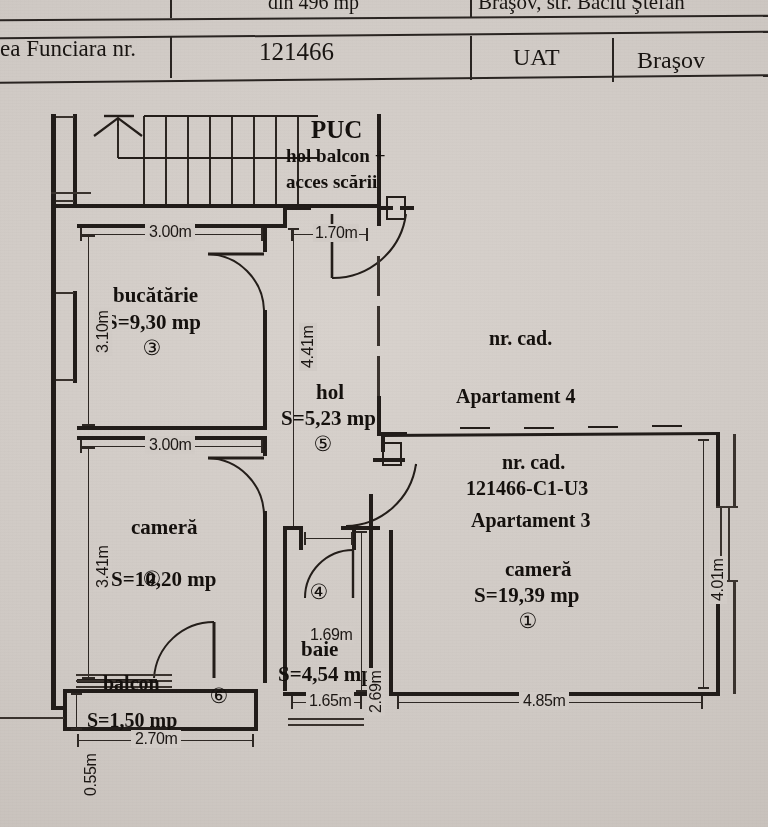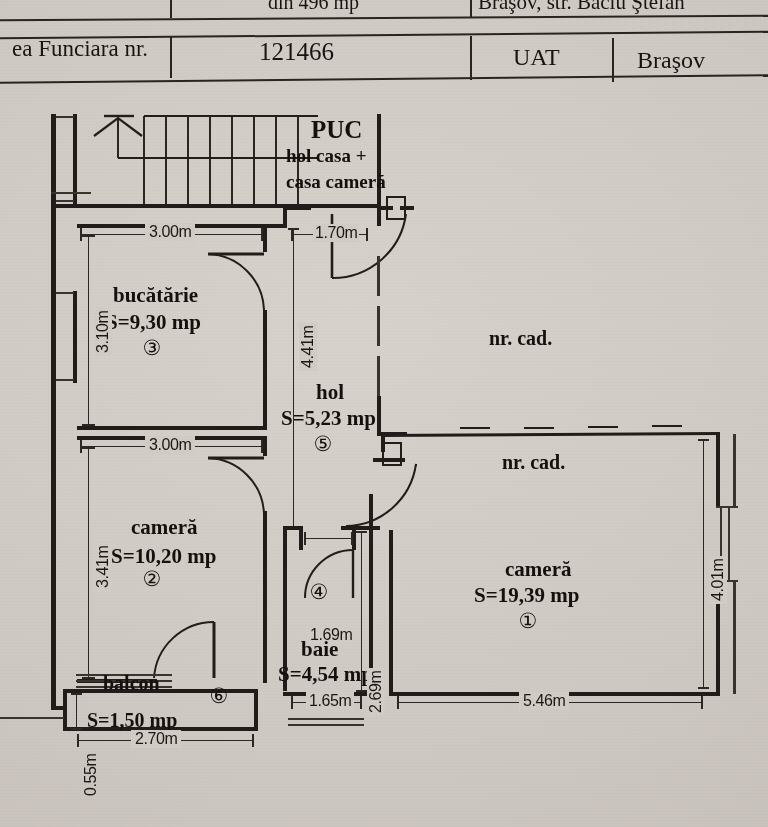--- a/index.html
+++ b/index.html
@@ -58,21 +58,21 @@
   <div class="hline" style="left:0;top:17px;width:768px;height:2px;transform:rotate(-0.35deg);"></div>
   <div class="hline" style="left:0;top:34px;width:768px;height:2px;transform:rotate(-0.5deg);"></div>
   <div class="hline" style="left:0;top:78px;width:768px;height:2px;transform:rotate(-0.55deg);"></div>
 
   <div class="vline" style="left:170px;top:36px;width:2px;height:42px;"></div>
   <div class="vline" style="left:470px;top:36px;width:2px;height:44px;"></div>
   <div class="vline" style="left:612px;top:38px;width:2px;height:44px;"></div>
   <div class="vline" style="left:470px;top:-6px;width:2px;height:24px;"></div>
   <div class="vline" style="left:170px;top:-8px;width:2px;height:26px;"></div>
 
-  <div class="cell" style="left:0px;top:36px;font-size:23px;margin-left:12px;">ea Funciara nr.</div>
+  <div class="cell" style="left:0px;top:36px;font-size:23px;">ea Funciara nr.</div>
   <div class="cell" style="left:259px;top:38px;font-size:25px;">121466</div>
   <div class="cell" style="left:513px;top:44px;font-size:24px;">UAT</div>
   <div class="cell" style="left:637px;top:47px;font-size:24px;">Braşov</div>
 </div>
 
 <div id="plan">
 
   <div class="w" style="left:51px;top:18px;width:5px;height:596px;"></div>
   <div class="w" style="left:73px;top:18px;width:4px;height:90px;"></div>
   <div class="thin" style="left:56px;top:20px;width:18px;height:2px;"></div>
@@ -98,22 +98,22 @@
       <line x1="28" y1="44" x2="228" y2="44"></line>
       <line x1="28" y1="10" x2="28" y2="44"></line>
       <path d="M4 22 L28 4 L52 22" stroke-width="2.2"></path>
       <line x1="28" y1="4" x2="28" y2="12"></line>
       <line x1="14" y1="2" x2="44" y2="2" stroke-width="2.4"></line>
     </g>
   </svg>
   <div class="thin" style="left:51px;top:96px;width:40px;height:2px;"></div>
 
   <div class="lbl" style="left:311px;top:20px;font-size:25px;">PUC</div>
-  <div class="lbl" style="left:286px;top:49px;font-size:19px;">hol casa +</div>
-  <div class="lbl" style="left:286px;top:75px;font-size:19px;">casa cameră</div>
+  <div class="lbl" style="left:286px;top:49px;font-size:19px;">hol balcon +</div>
+  <div class="lbl" style="left:286px;top:75px;font-size:19px;">acces scării</div>
 
   <div class="w" style="left:381px;top:110px;width:12px;height:4px;"></div>
   <div class="w" style="left:386px;top:100px;width:16px;height:20px;background:transparent;
               border:2px solid #241e1a;"></div>
   <div class="w" style="left:400px;top:110px;width:14px;height:4px;"></div>
   <svg class="door" style="left:318px;top:116px;width:90px;height:72px;" viewBox="0 0 90 72">
     <path d="M88 2 A74 74 0 0 1 14 66" stroke="#241e1a" stroke-width="2" fill="none"></path>
     <line x1="14" y1="66" x2="14" y2="2" stroke="#241e1a" stroke-width="2.6"></line>
   </svg>
   <div class="w" style="left:377px;top:112px;width:4px;height:18px;"></div>
@@ -167,21 +167,21 @@
   <div class="w" style="left:77px;top:340px;width:190px;height:4px;"></div>
   <div class="w" style="left:263px;top:340px;width:4px;height:20px;"></div>
   <div class="w" style="left:263px;top:415px;width:4px;height:172px;"></div>
   <div class="w" style="left:77px;top:583px;width:80px;height:4px;"></div>
   <svg class="door" style="left:206px;top:360px;width:62px;height:62px;" viewBox="0 0 62 62">
     <path d="M2 2 A58 58 0 0 1 58 58" stroke="#241e1a" stroke-width="2" fill="none"></path>
     <line x1="2" y1="2" x2="58" y2="2" stroke="#241e1a" stroke-width="3"></line>
   </svg>
 
   <div class="lbl" style="left:131px;top:420px;font-size:21px;">cameră</div>
-  <div class="lbl" style="left:111px;top:449px;font-size:21px;">S=10,20 mp</div>
+  <div class="lbl" style="left:111px;top:472px;font-size:21px;">S=10,20 mp</div>
   <div class="circnum" style="left:152px;top:483px;width:0;height:0;border:none;font-size:21px;">②</div>
 
   <div class="dimline" style="left:81px;top:350px;width:182px;"></div>
   <div class="tick" style="left:80px;top:344px;width:2px;height:13px;"></div>
   <div class="tick" style="left:261px;top:344px;width:2px;height:13px;"></div>
   <div class="dim" style="left:145px;top:340px;font-size:16px;background:#d2ccc7;padding:0 4px;">3.00m</div>
 
   <div class="dimvert" style="left:88px;top:352px;height:230px;"></div>
   <div class="tick" style="left:82px;top:351px;width:13px;height:2px;"></div>
   <div class="tick" style="left:82px;top:581px;width:13px;height:2px;"></div>
@@ -244,39 +244,42 @@
   <div class="dimv" style="left:367px;top:620px;font-size:16px;background:#d2ccc7;padding:0 3px;">2.69m</div>
 
   <div class="dimline" style="left:292px;top:606px;width:70px;"></div>
   <div class="tick" style="left:291px;top:600px;width:2px;height:13px;"></div>
   <div class="tick" style="left:360px;top:600px;width:2px;height:13px;"></div>
   <div class="dim" style="left:306px;top:596px;font-size:16px;background:#d2ccc7;padding:0 3px;">1.65m</div>
   <div class="thin" style="left:288px;top:622px;width:76px;height:2px;"></div>
   <div class="thin" style="left:288px;top:628px;width:76px;height:2px;"></div>
 
   <div class="lbl" style="left:489px;top:231px;font-size:20px;">nr. cad.</div>
+  <div class="lbl" style="left:456px;top:289px;font-size:20px;">Apartament 4</div>
 
   <div class="w" style="left:381px;top:338px;width:339px;height:3px;transform:rotate(-0.35deg);transform-origin:left;"></div>
   <div class="dash" style="left:460px;top:331px;width:30px;"></div>
   <div class="dash" style="left:524px;top:331px;width:30px;"></div>
   <div class="dash" style="left:588px;top:330px;width:30px;"></div>
   <div class="dash" style="left:652px;top:329px;width:30px;"></div>
   <div class="w" style="left:381px;top:338px;width:4px;height:18px;"></div>
 
   <div class="w" style="left:377px;top:336px;width:30px;height:4px;"></div>
   <div class="w" style="left:382px;top:346px;width:16px;height:20px;background:transparent;border:2px solid #241e1a;"></div>
   <div class="w" style="left:373px;top:362px;width:32px;height:4px;"></div>
   <svg class="door" style="left:340px;top:366px;width:78px;height:68px;" viewBox="0 0 78 68">
     <path d="M76 2 A72 72 0 0 1 6 64" stroke="#241e1a" stroke-width="2" fill="none"></path>
     <line x1="76" y1="2" x2="76" y2="4" stroke="#241e1a" stroke-width="2"></line>
   </svg>
   <div class="w" style="left:369px;top:398px;width:4px;height:36px;"></div>
   <div class="w" style="left:341px;top:430px;width:32px;height:4px;"></div>
 
   <div class="lbl" style="left:502px;top:355px;font-size:20px;">nr. cad.</div>
+  <div class="lbl" style="left:466px;top:381px;font-size:20px;">121466-C1-U3</div>
+  <div class="lbl" style="left:471px;top:413px;font-size:20px;">Apartament 3</div>
 
   <div class="w" style="left:716px;top:338px;width:4px;height:74px;"></div>
   <div class="thin" style="left:733px;top:338px;width:3px;height:74px;"></div>
   <div class="thin" style="left:716px;top:410px;width:22px;height:2px;"></div>
   <div class="thin" style="left:720px;top:412px;width:2px;height:72px;"></div>
   <div class="thin" style="left:728px;top:412px;width:2px;height:72px;"></div>
   <div class="thin" style="left:716px;top:484px;width:22px;height:2px;"></div>
   <div class="w" style="left:716px;top:486px;width:4px;height:110px;"></div>
   <div class="thin" style="left:733px;top:486px;width:3px;height:112px;"></div>
   <div class="w" style="left:389px;top:596px;width:331px;height:4px;"></div>
@@ -287,19 +290,19 @@
   <div class="circnum" style="left:528px;top:525px;width:0;height:0;border:none;font-size:21px;">①</div>
 
   <div class="dimvert" style="left:703px;top:344px;height:248px;"></div>
   <div class="tick" style="left:698px;top:343px;width:11px;height:2px;"></div>
   <div class="tick" style="left:698px;top:591px;width:11px;height:2px;"></div>
   <div class="dimv" style="left:709px;top:508px;font-size:16px;background:#d2ccc7;padding:0 3px;">4.01m</div>
 
   <div class="dimline" style="left:398px;top:606px;width:305px;"></div>
   <div class="tick" style="left:397px;top:600px;width:2px;height:13px;"></div>
   <div class="tick" style="left:701px;top:600px;width:2px;height:13px;"></div>
-  <div class="dim" style="left:519px;top:596px;font-size:16px;background:#d2ccc7;padding:0 4px;">5.46m</div>
+  <div class="dim" style="left:519px;top:596px;font-size:16px;background:#d2ccc7;padding:0 4px;">4.85m</div>
 
   <div class="w" style="left:51px;top:610px;width:14px;height:4px;"></div>
 
 </div>
 
 <div id="grain"></div>
 
 </body></html>

